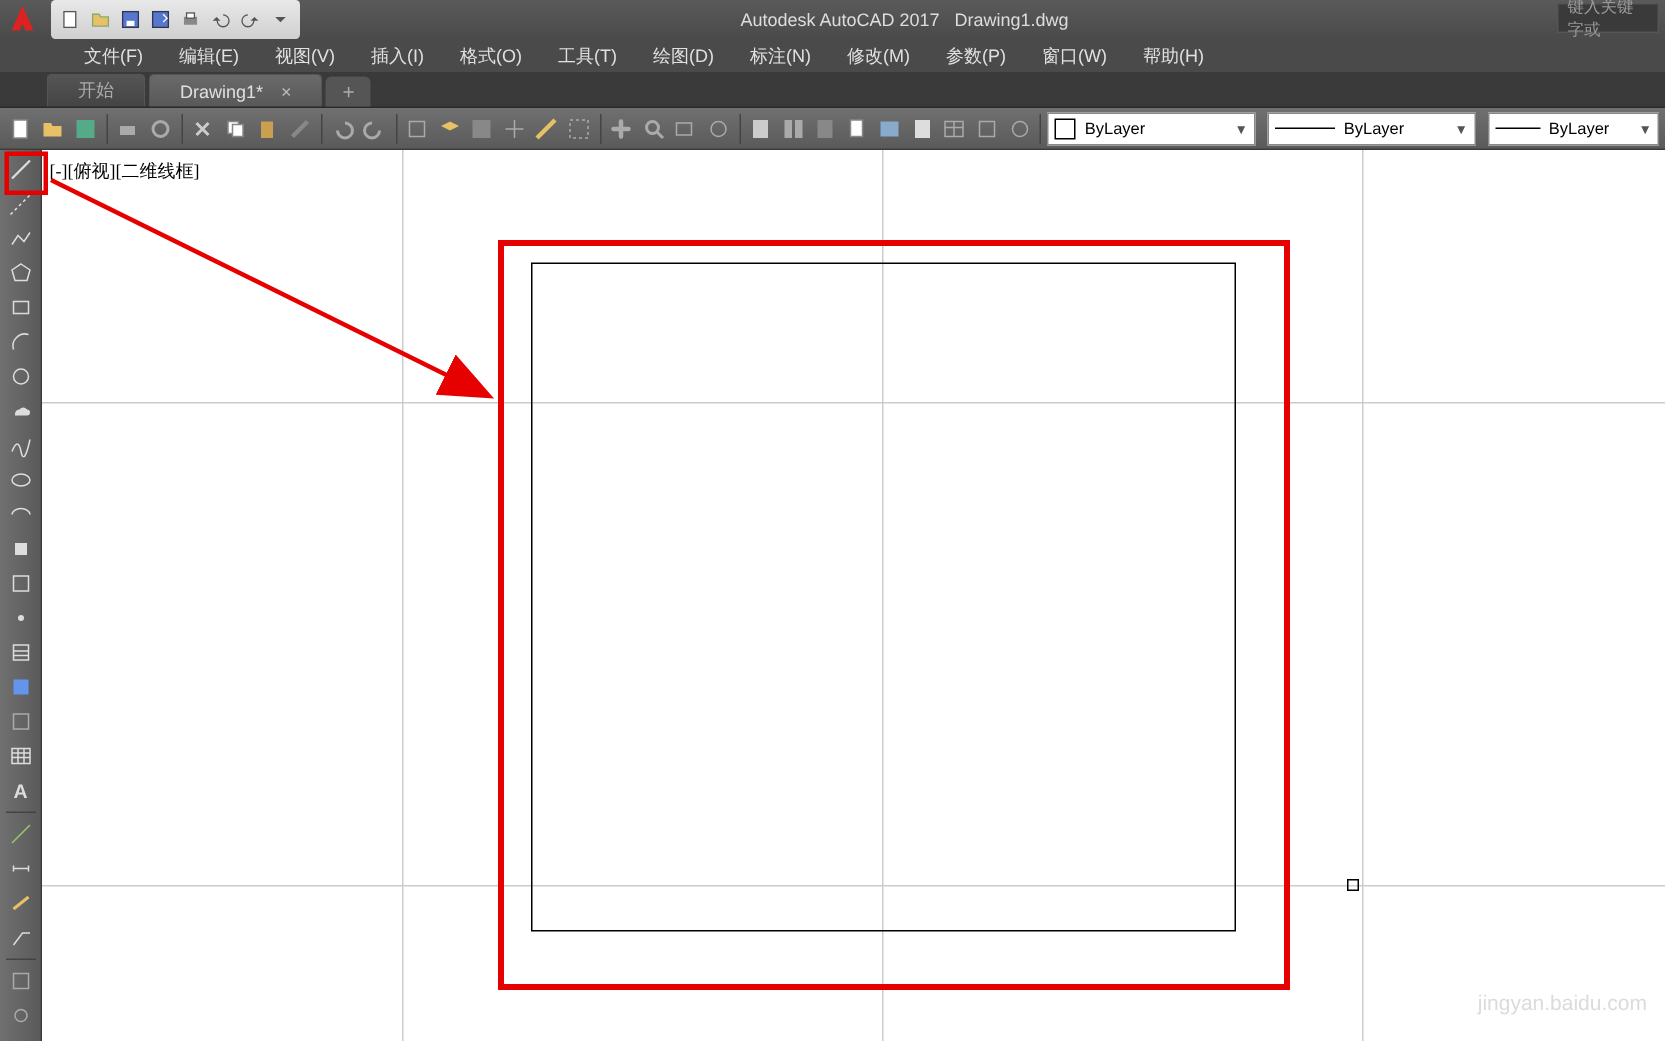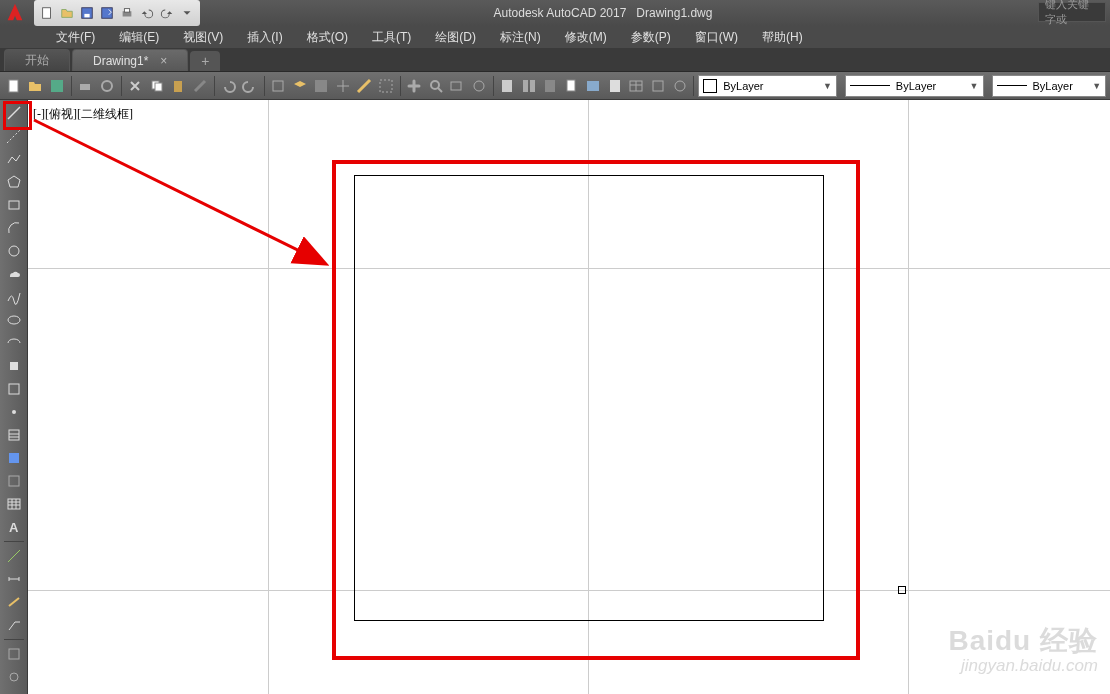--- a/index.html
+++ b/index.html
@@ -12,21 +12,21 @@
 .qat { display: flex; align-items: center; height: 26px; background: linear-gradient(#e8e8e8, #d0d0d0); border-radius: 3px; padding: 0 4px; margin-left: 4px; gap: 2px; }
 .qat-btn { width: 18px; height: 18px; display: flex; align-items: center; justify-content: center; cursor: pointer; }
 .title-text { position: absolute; left: 50%; transform: translateX(-50%); color: #ddd; font-size: 12px; white-space: nowrap; margin-left: 48px; }
 .title-search { position: absolute; right: 4px; top: 2px; height: 20px; background: #3a3a3a; color: #999; font-size: 11px; padding: 0 6px; display: flex; align-items: center; width: 68px; border: 1px solid #555; }
 
 
 .menubar { height: 22px; background: #4a4a4a; display: flex; align-items: center; padding-left: 44px; gap: 0; }
 .menu-item { color: #e0e0e0; font-size: 12px; padding: 0 12px; cursor: pointer; height: 22px; display: flex; align-items: center; }
 
 
-.filetabs { height: 24px; background: #3a3a3a; display: flex; align-items: flex-end; padding-left: 4px; gap: 2px; border-bottom: 1px solid #2a2a2a; }
+.filetabs { height: 24px; background: #3a3a3a; display: flex; align-items: flex-end; padding-left: 31px; gap: 2px; border-bottom: 1px solid #2a2a2a; }
 .filetab { height: 22px; padding: 0 20px; background: linear-gradient(#6a6a6a, #585858); color: #e0e0e0; font-size: 12px; display: flex; align-items: center; border-radius: 4px 4px 0 0; cursor: pointer; border: 1px solid #555; border-bottom: none; }
 .filetab.inactive { background: linear-gradient(#555, #444); color: #aaa; }
 .filetab-add { width: 30px; height: 20px; background: #555; border-radius: 4px 4px 0 0; display: flex; align-items: center; justify-content: center; color: #aaa; font-size: 14px; cursor: pointer; }
 
 
 .toolbar { height: 28px; background: linear-gradient(#707070, #5a5a5a); display: flex; align-items: center; padding: 0 4px; gap: 2px; border-bottom: 1px solid #3a3a3a; }
 .tb-btn { width: 22px; height: 22px; display: flex; align-items: center; justify-content: center; cursor: pointer; border-radius: 2px; }
 .tb-sep { width: 1px; height: 20px; background: #444; margin: 0 2px; }
 .tb-combo { height: 22px; background: #fff; border: 1px solid #888; font-size: 11px; display: flex; align-items: center; padding: 0 4px; cursor: pointer; position: relative; }
 .tb-combo .arrow { position: absolute; right: 4px; color: #555; font-size: 9px; }
@@ -52,21 +52,21 @@
 .drawing-rect { position: absolute; border: 1.5px solid #000; background: transparent; }
 
 
 .anno-box-small { position: absolute; border: 3px solid #e60000; background: transparent; z-index: 10; }
 .anno-box-large { position: absolute; border: 4px solid #e60000; background: transparent; z-index: 10; }
 .anno-arrow { position: absolute; z-index: 10; }
 
 
 .watermark { position: absolute; right: 12px; bottom: 18px; color: rgba(200,200,200,0.65); text-align: right; z-index: 20; pointer-events: none; }
 .watermark .wm-main { font-size: 28px; font-weight: bold; letter-spacing: 1px; }
-.watermark .wm-sub { font-size: 17px; font-style: italic; margin-top: -4px; }
+.watermark .wm-sub { font-size: 14px; margin-top: -4px; }
 
 
 .ico { width: 16px; height: 16px; }
 .ico-s { width: 14px; height: 14px; }
 </style>
 </head>
 <body>
 
 <div class="titlebar">
   <div class="app-logo">
@@ -493,15 +493,14 @@
 <svg class="anno-arrow" style="left:32px; top:118px; width:310px; height:160px;" viewBox="0 0 310 160">
   <defs>
     <marker id="arrhead" markerWidth="12" markerHeight="12" refX="10" refY="5" orient="auto">
       <path d="M0 0L12 5L0 10z" fill="#e60000"></path>
     </marker>
   </defs>
   <line x1="2" y1="2" x2="292" y2="145" stroke="#e60000" stroke-width="3" marker-end="url(#arrhead)"></line>
 </svg>
 
 <div class="watermark">
-  <div class="wm-main">Baidu 经验</div>
   <div class="wm-sub">jingyan.baidu.com</div>
 </div>
 
 </body></html>

